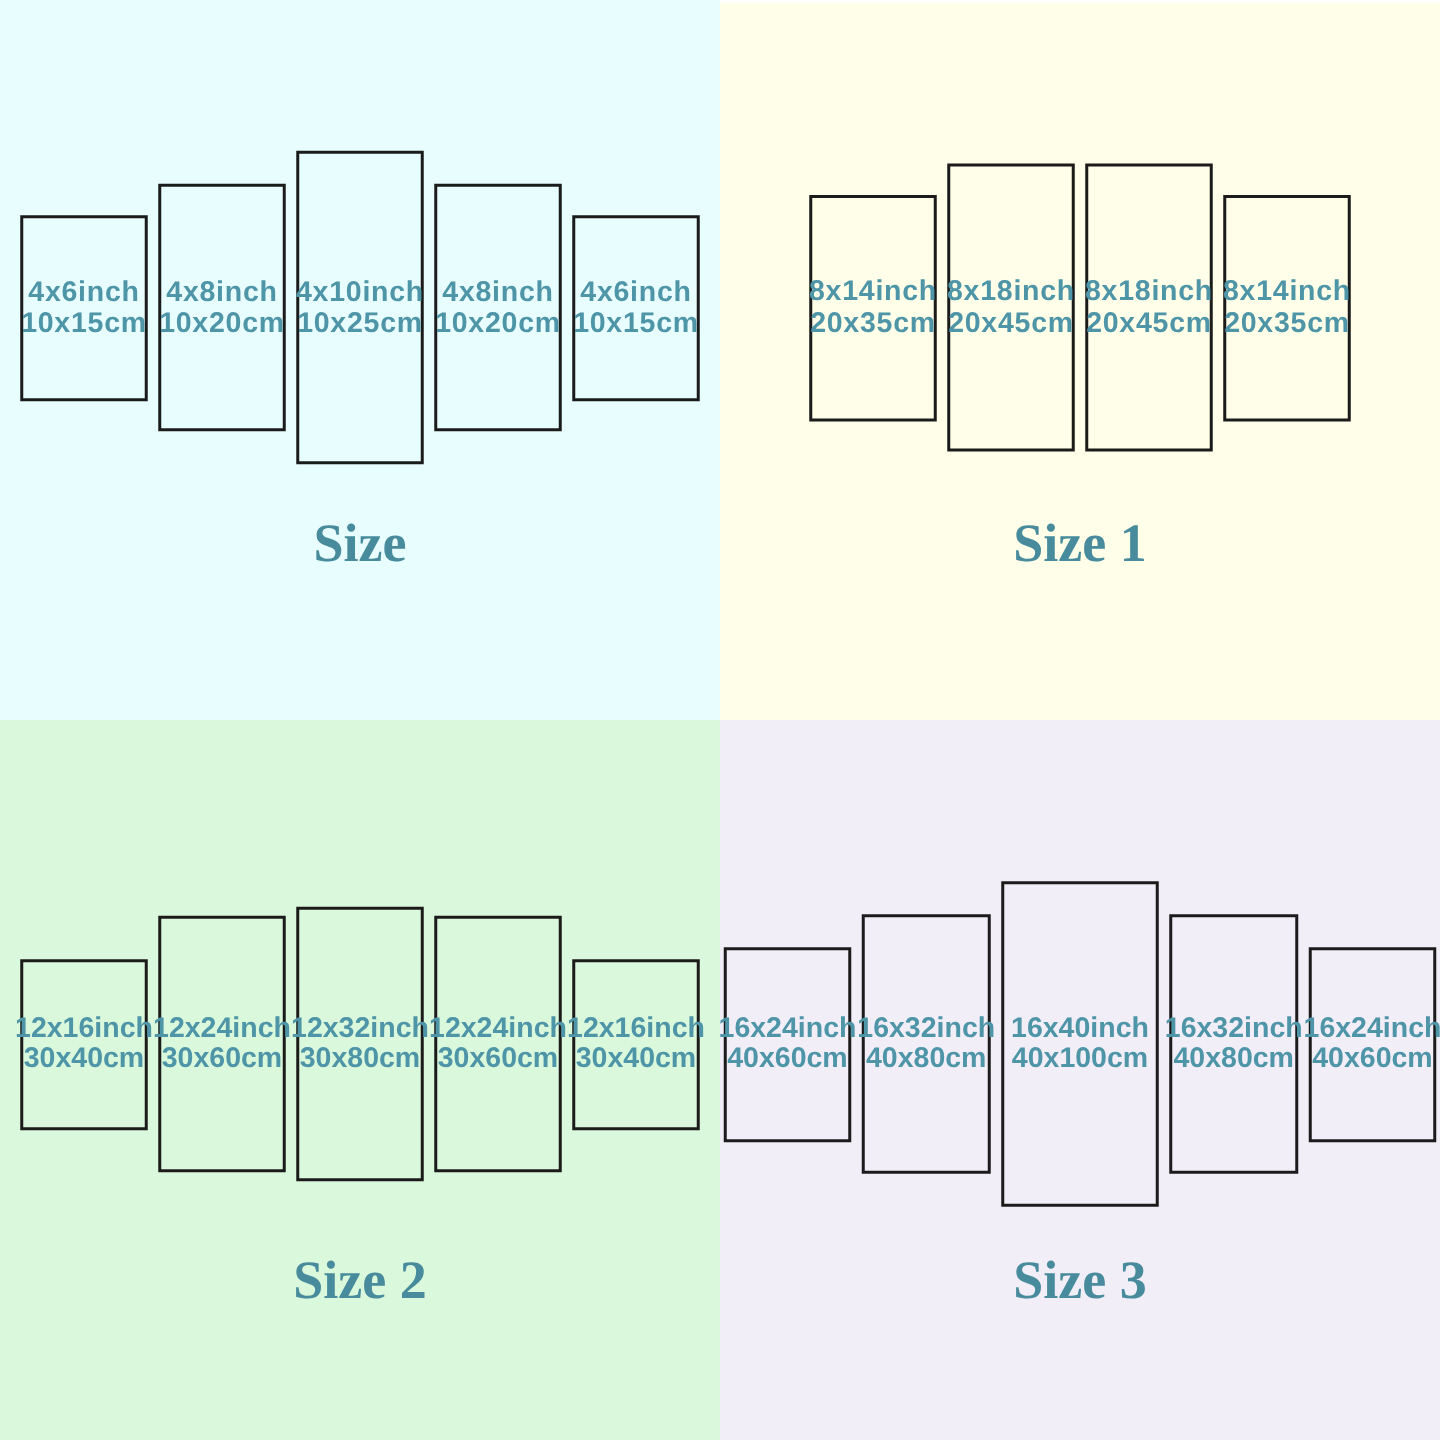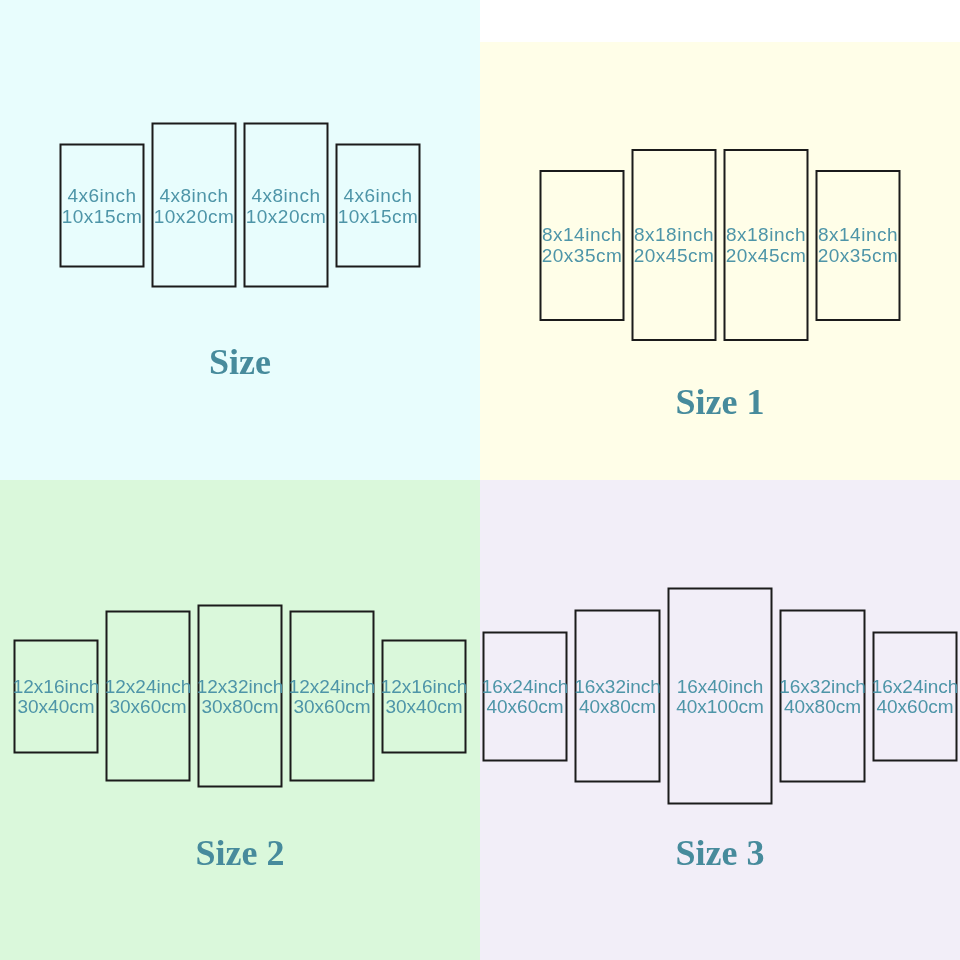--- a/index.html
+++ b/index.html
@@ -31,20 +31,21 @@
   
   .q-tr { box-shadow: inset 0 2px 0 0 #ffffff; }
 
   .panel-row {
     position: absolute;
     left: 50%;
     display: flex;
     align-items: center;
     gap: 7px;
     transform: translate(-50%, -50%);
+    font-weight: bold;
   }
   .top .panel-row { top: 205px; }
   .bottom .panel-row { top: 216px; }
 
   .panel {
     box-sizing: border-box;
     border: 2px solid var(--panel-border);
     background: transparent;
     display: flex;
     align-items: center;
@@ -88,37 +89,43 @@
           <div>4x6inch</div>
           <div>10x15cm</div>
         </div>
       </div>
       <div class="panel" style="width:85px;height:165px">
         <div class="panel-label">
           <div>4x8inch</div>
           <div>10x20cm</div>
         </div>
       </div>
+      <div class="panel" style="width:85px;height:209px">
+        <div class="panel-label">
+          <div>4x10inch</div>
+          <div>10x25cm</div>
+        </div>
+      </div>
       <div class="panel" style="width:85px;height:165px">
         <div class="panel-label">
           <div>4x8inch</div>
           <div>10x20cm</div>
         </div>
       </div>
       <div class="panel" style="width:85px;height:124px">
         <div class="panel-label">
           <div>4x6inch</div>
           <div>10x15cm</div>
         </div>
       </div>
     </div>
     <h2 class="size-title">Size</h2>
   </section>
 
-  <section class="quadrant top q-tr" style="background: rgb(255, 254, 232); margin-top: 40px;">
+  <section class="quadrant top q-tr" style="background: rgb(255, 254, 232);">
     <div class="panel-row">
       <div class="panel" style="width:85px;height:151px">
         <div class="panel-label">
           <div>8x14inch</div>
           <div>20x35cm</div>
         </div>
       </div>
       <div class="panel" style="width:85px;height:192px">
         <div class="panel-label">
           <div>8x18inch</div>

